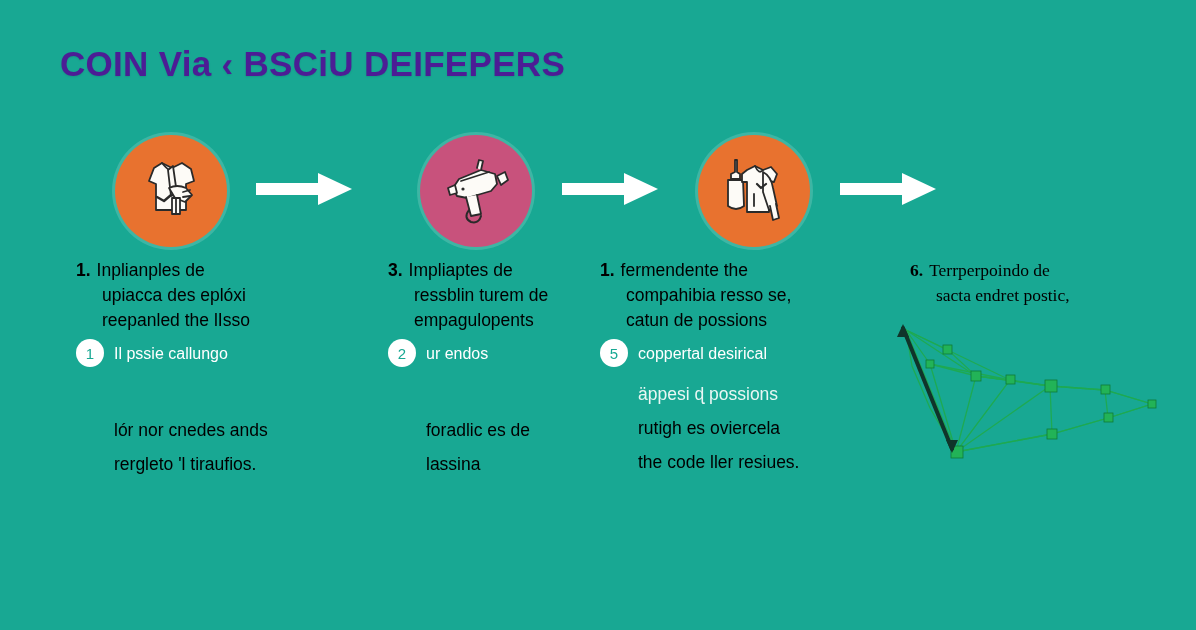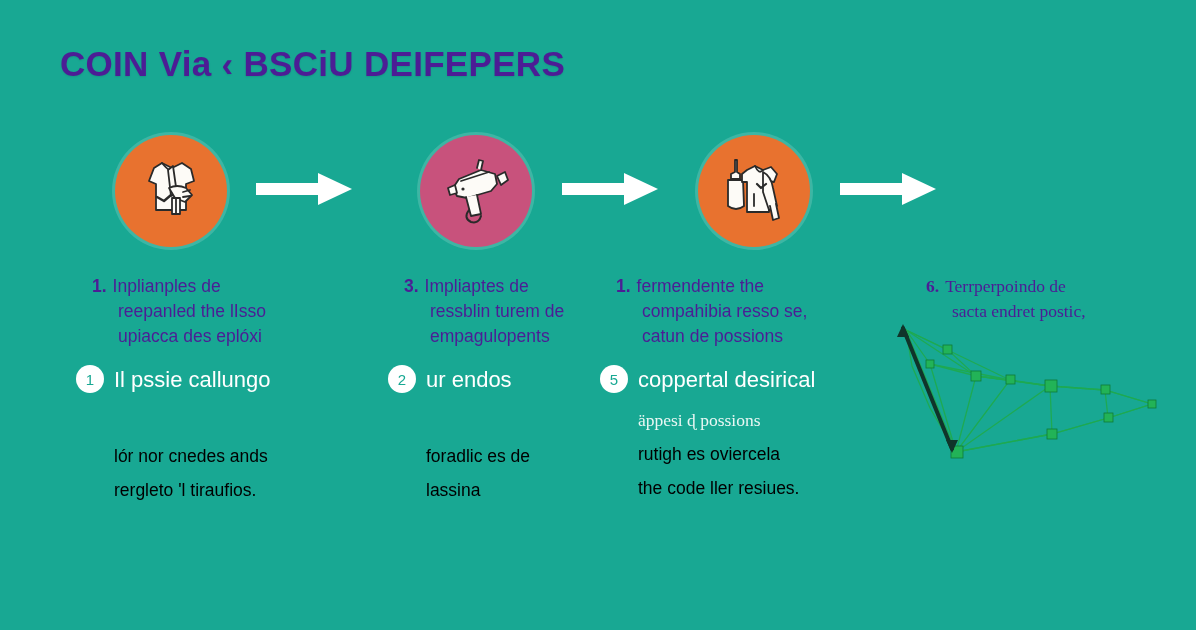--- a/index.html
+++ b/index.html
@@ -65,23 +65,23 @@
 
   
   .col {
     position: absolute;
     top: 258px;
     width: 250px;
   }
   .col-head {
     font-size: 17.5px;
     line-height: 25px;
-    color: #4c1d95;
+    color: #000000;
     font-weight: 400;
-    margin: 16px;
+    margin: 0;
   }
   .col-head .num {
     font-weight: 700;
     margin-right: 6px;
   }
   .col-head .head-line {
     display: block;
     padding-left: 26px;
   }
   .col-head .head-line:first-child { padding-left: 0; }
@@ -99,40 +99,39 @@
     background: #ffffff;
     color: #18a893;
     font-size: 15px;
     font-weight: 500;
     display: flex;
     align-items: center;
     justify-content: center;
     margin-right: 10px;
   }
   .badge-text {
-    font-size: 22px;
+    font-size: 16px;
     color: #ffffff;
     line-height: 25px;
   }
 
   .col-tail {
     margin-top: 46px;
     font-size: 17.5px;
     line-height: 34px;
     color: #000000;
   }
   .col-tail span { display: block; }
 
   .col-sub {
     margin-top: 8px;
     font-size: 17.5px;
     line-height: 34px;
     color: #e9f7f4;
     padding-left: 38px;
-    font-family: Liberation Serif, serif;
   }
   .col-sub span { display: block; }
 
   
   .mesh {
     position: absolute;
     left: 890px;
     top: 318px;
     width: 300px;
     height: 200px;
@@ -209,22 +208,22 @@
     <div class="arrow" style="left:840px;">
       <svg width="100" height="34" viewBox="0 0 100 34">
         <path d="M0 11 L62 11 L62 1 L96 17 L62 33 L62 23 L0 23 Z" fill="#ffffff"></path>
       </svg>
     </div>
   </div>
 
   <div class="col" style="left:76px;">
     <div class="col-head">
       <span class="head-line"><span class="num">1.</span><span>Inplianples de</span></span>
+      <span class="head-line">upiacca des eplóxi</span>
       <span class="head-line">reepanled the lIsso</span>
-      <span class="head-line">upiacca des eplóxi</span>
     </div>
     <div class="badge-line">
       <span class="badge">1</span>
       <span class="badge-text">Il pssie callungo</span>
     </div>
     <div class="col-sub"></div>
     <div class="col-tail" style="padding-left:38px;">
       <span>lór nor cnedes ands</span>
       <span>rergleto 'l tiraufios.</span>
     </div>

